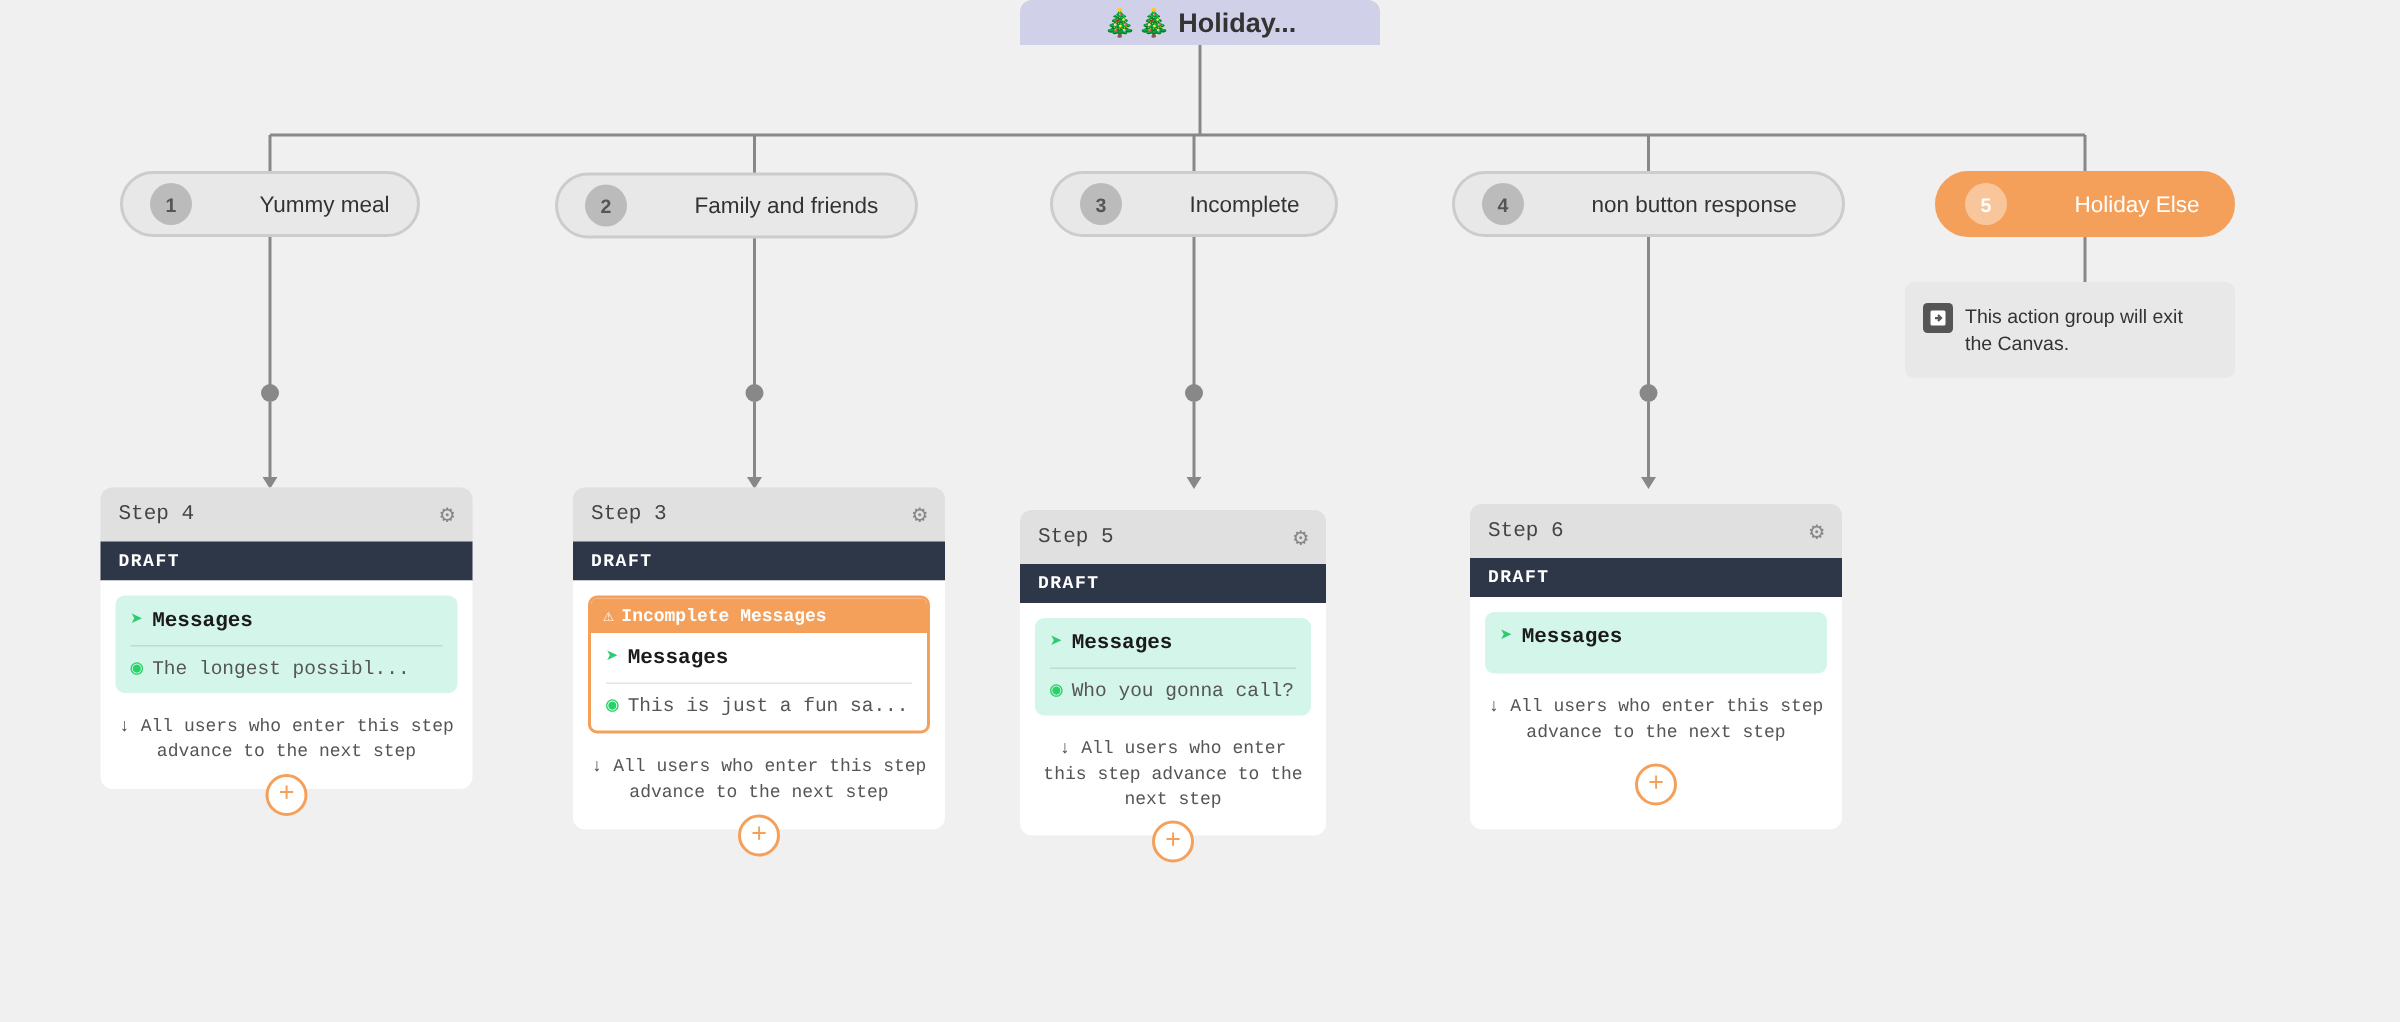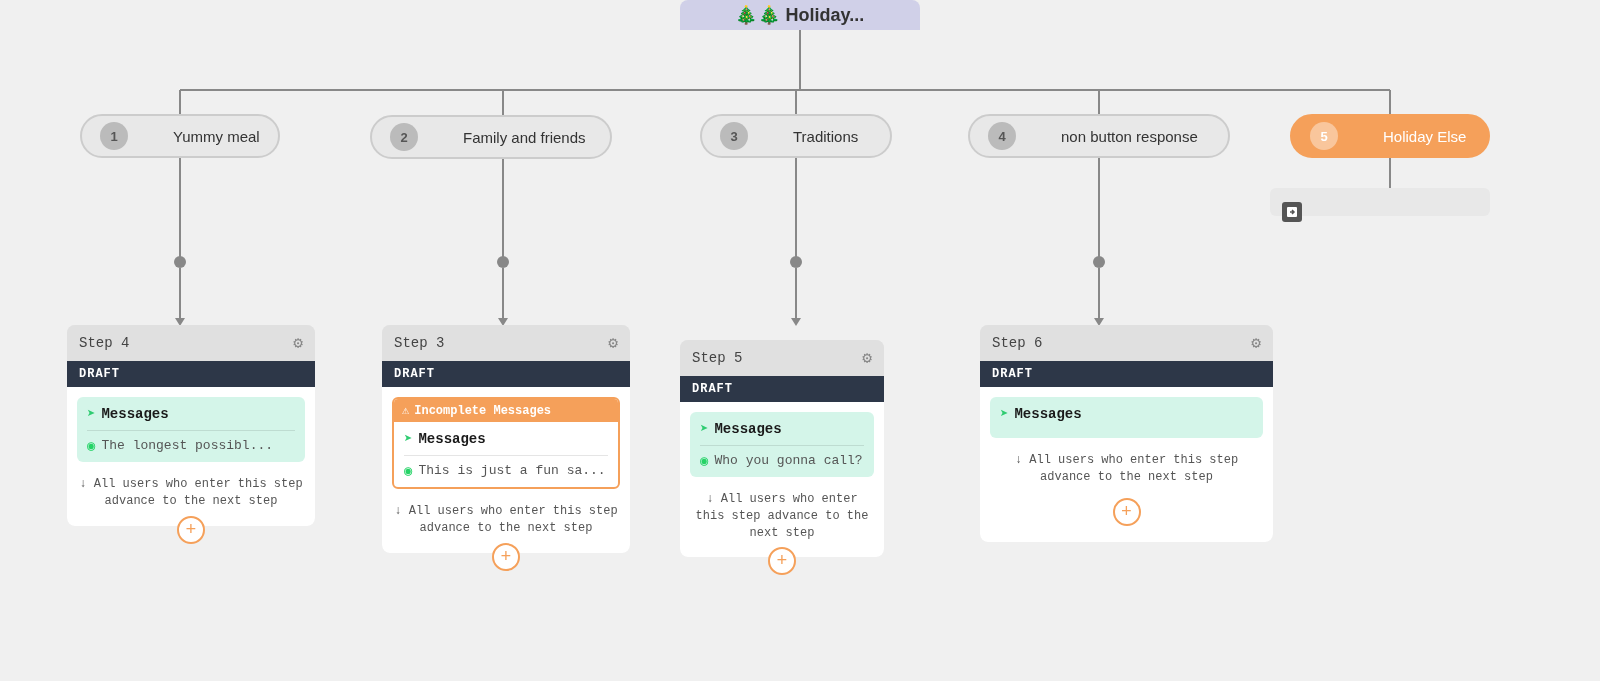--- a/index.html
+++ b/index.html
@@ -301,21 +301,21 @@
     <span class="pill-label">Yummy meal</span>
   </div>
 
   <div class="branch-pill" style="left:370px; top:115px; width:242px;">
     <div class="pill-number">2</div>
     <span class="pill-label">Family and friends</span>
   </div>
 
   <div class="branch-pill" style="left:700px; top:114px; width:192px;">
     <div class="pill-number">3</div>
-    <span class="pill-label">Traditions</span>
+    <span class="pill-label">Incomplete</span>
   </div>
 
   <div class="branch-pill" style="left:968px; top:114px; width:262px;">
     <div class="pill-number">4</div>
     <span class="pill-label">non button response</span>
   </div>
 
   <div class="branch-pill everyone-else" style="left:1290px; top:114px; width:200px;">
     <div class="pill-number">5</div>
     <span class="pill-label">Holiday Else</span>
@@ -393,21 +393,21 @@
         </div>
       </div>
       <div class="step-footer-text">
         <span class="down-arrow">↓</span>
         <span>All users who enter this step advance to the next step</span>
       </div>
     </div>
     <div class="add-button">+</div>
   </div>
 
-  <div class="step-card" style="left:980px; top:325px; width:293px;">
+  <div class="step-card" style="left:980px; top:336px; width:248px;">
     <div class="step-card-header">
       <span class="step-title">Step 6</span>
       <span class="gear-icon">⚙</span>
     </div>
     <div class="step-draft-bar">DRAFT</div>
     <div class="step-body">
       <div class="message-block">
         <div class="message-title-row">
           <span class="send-icon">➤</span>
           <span>Messages</span>
@@ -423,15 +423,16 @@
     </div>
   </div>
 
   <div class="exit-tooltip">
     <div class="exit-icon">
       <svg width="12" height="12" viewBox="0 0 12 12" fill="none">
         <rect x="1" y="1" width="10" height="10" rx="1" fill="white"></rect>
         <path d="M4 6h4M6 4l2 2-2 2" stroke="#555" stroke-width="1.5"></path>
       </svg>
     </div>
+    <span>This action group will exit the Canvas.</span>
   </div>
 
 </div>
 
 </body></html>

